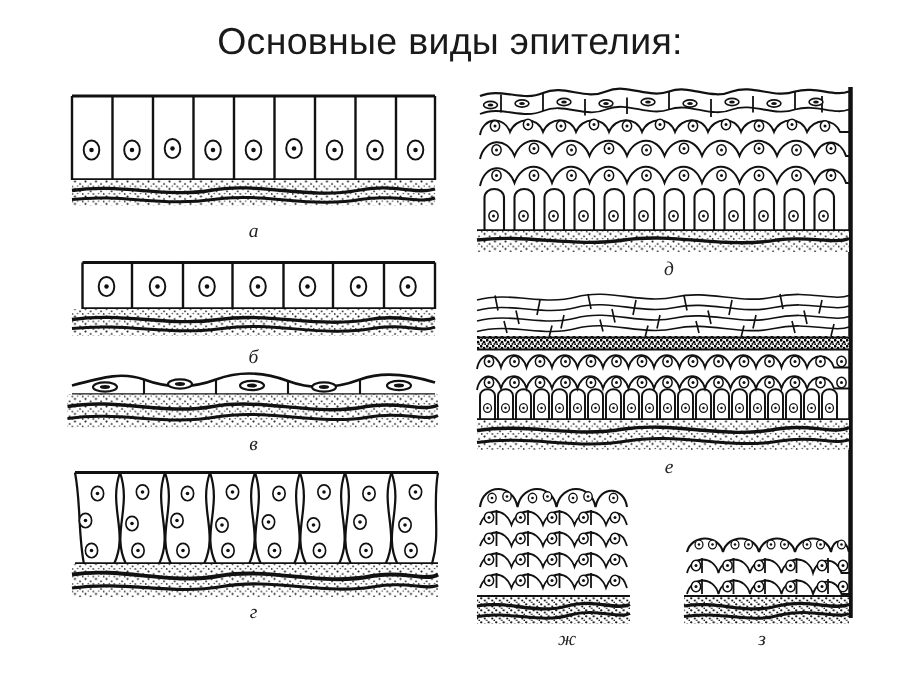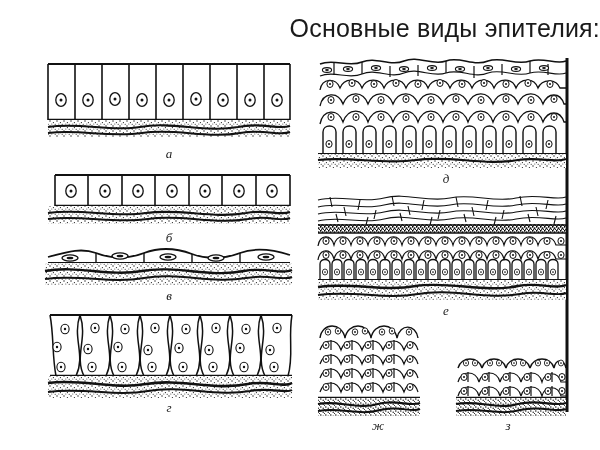--- a/index.html
+++ b/index.html
@@ -11,21 +11,21 @@
     position:relative;
   }
   #slide{
     position:absolute;inset:0;
     width:600px;height:450px;
     background:#fff;
   }
   #title{
     position:absolute;
     left:0;top:14px;width:600px;
-    text-align:right;
+    text-align:center;
     font-size:25px;
     font-weight:400;
     color:#1a1a1a;
     letter-spacing:.2px;
     font-family:"Liberation Sans", sans-serif;
     white-space:nowrap;
   }
   #figure{
     position:absolute;
     left:0;top:50px;

